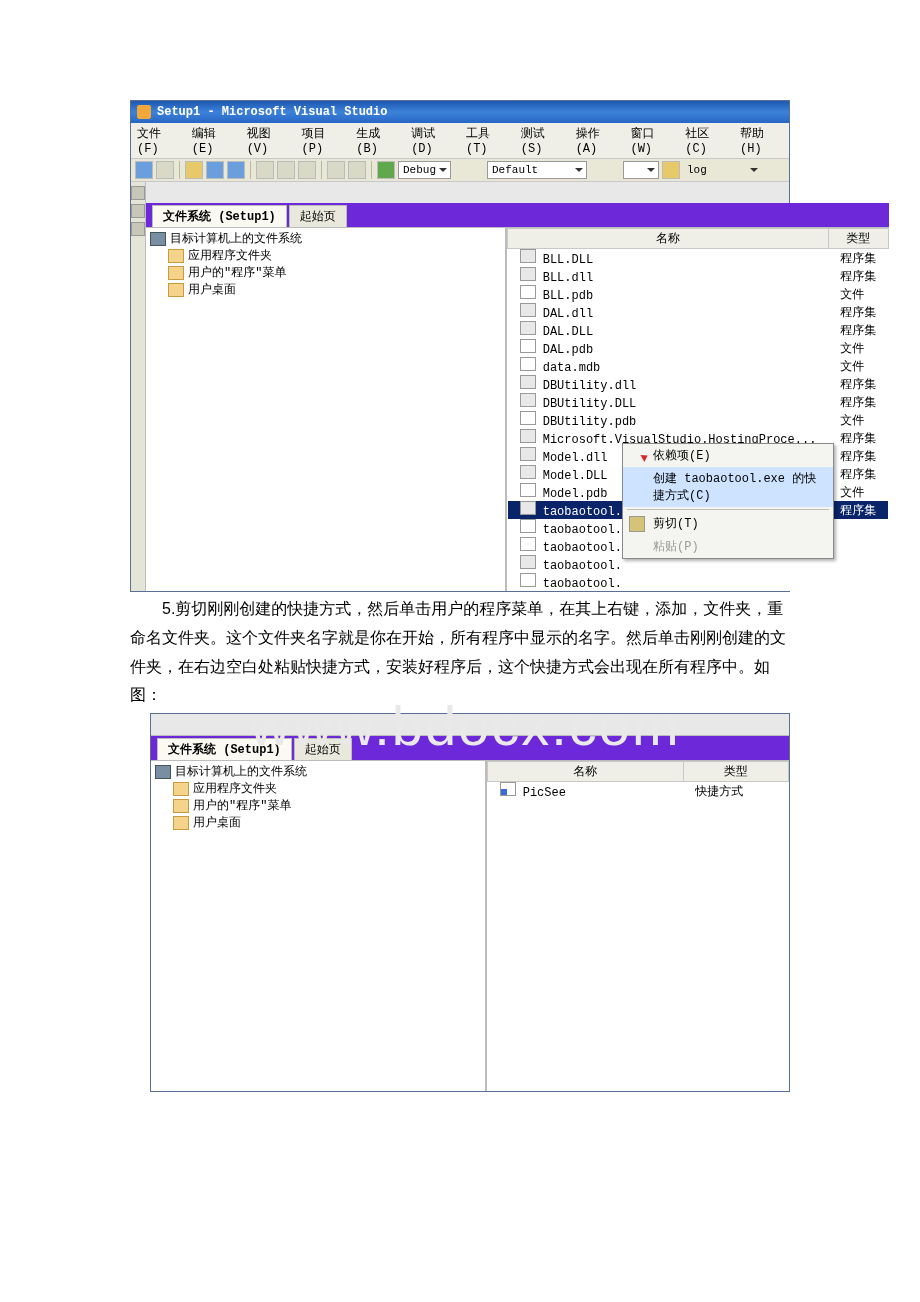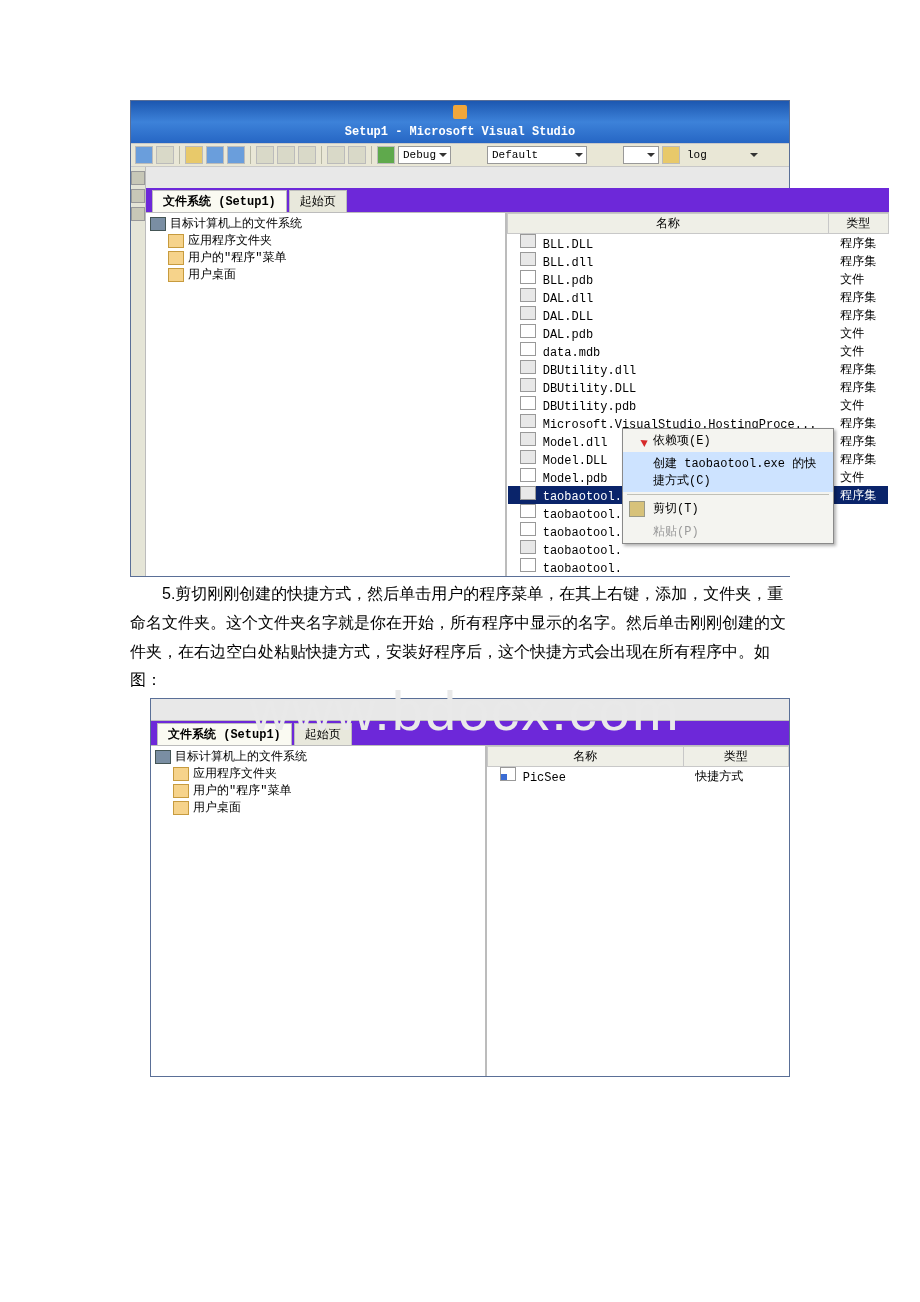--- a/index.html
+++ b/index.html
@@ -26,21 +26,20 @@
   font-size: 12px;
 }
 .vs-titlebar {
   background: linear-gradient(#1c57b0, #3d82d9 50%, #2666c4);
   color: #fff;
   padding: 4px 6px;
   font-weight: bold;
   display: flex;
   align-items: center;
   gap: 6px;
-  flex-direction: column;
 }
 .vs-titlebar .ico {
   width: 14px; height: 14px; background:#f2a73b; border-radius:2px;
   display:inline-block;
 }
 
 .vs-menubar {
   background: #efefe7;
   padding: 2px 6px;
   display: flex;
@@ -181,20 +180,34 @@
 <body>
 
 <div class="document">
 
   <div class="vs-window" style="position:relative;">
     <div class="vs-titlebar">
       <span class="ico"></span>
       <span>Setup1 - Microsoft Visual Studio</span>
     </div>
 
+    <div class="vs-menubar">
+      <span>文件(F)</span>
+      <span>编辑(E)</span>
+      <span>视图(V)</span>
+      <span>项目(P)</span>
+      <span>生成(B)</span>
+      <span>调试(D)</span>
+      <span>工具(T)</span>
+      <span>测试(S)</span>
+      <span>操作(A)</span>
+      <span>窗口(W)</span>
+      <span>社区(C)</span>
+      <span>帮助(H)</span>
+    </div>
 
     <div class="vs-toolbar">
       <span class="tbtn blue"></span>
       <span class="tbtn"></span>
       <span class="tbsep"></span>
       <span class="tbtn yellow"></span>
       <span class="tbtn blue"></span>
       <span class="tbtn blue"></span>
       <span class="tbsep"></span>
       <span class="tbtn"></span>

